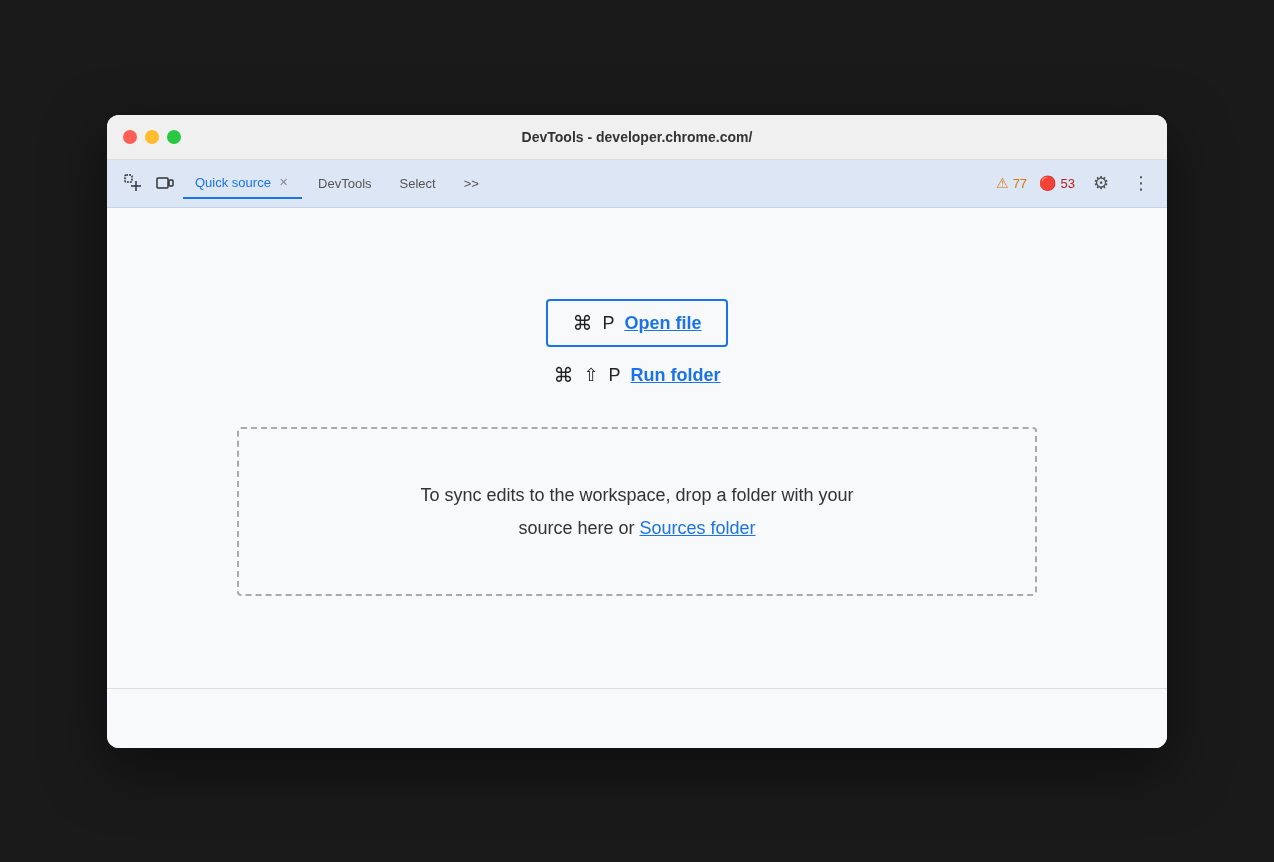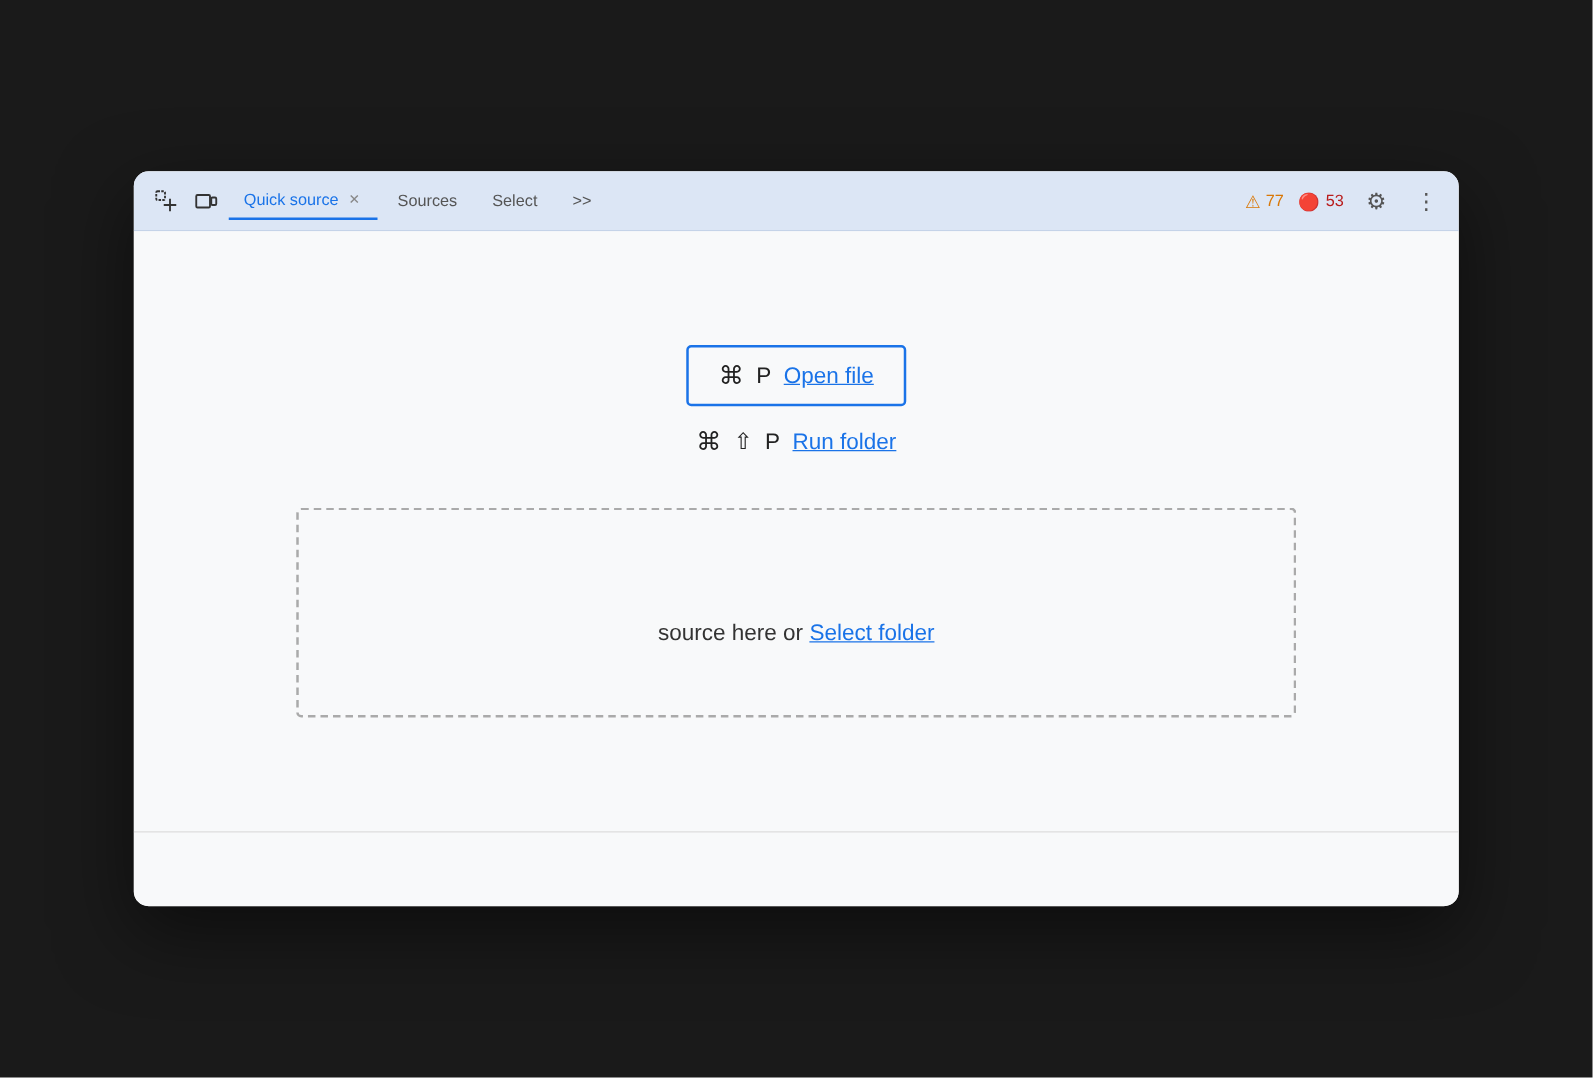--- a/index.html
+++ b/index.html
@@ -176,21 +176,21 @@
       font-size: 18px;
       color: #222;
       font-weight: 500;
     }
 
     .shortcut-link {
       color: #1a73e8;
       text-decoration: underline;
       cursor: pointer;
       font-size: 18px;
-      font-weight: 400;
+      font-weight: 700;
     }
 
     .shortcut-row-plain {
       display: flex;
       align-items: center;
       gap: 10px;
       font-size: 18px;
       color: #222;
     }
 
@@ -223,20 +223,28 @@
       height: 60px;
       background: #f8f9fa;
       border-top: 1px solid #ddd;
     }
   </style>
 </head>
 <body>
 
 <div class="window">
 
+  <div class="title-bar">
+    <div class="traffic-lights">
+      <div class="traffic-light close"></div>
+      <div class="traffic-light minimize"></div>
+      <div class="traffic-light maximize"></div>
+    </div>
+    <span class="window-title">DevTools - developer.chrome.com/</span>
+  </div>
 
   <div class="toolbar">
     <div class="toolbar-icon">
       <svg width="20" height="20" viewBox="0 0 20 20" fill="none">
         <rect x="2" y="2" width="7" height="7" rx="1" stroke="#333" stroke-width="1.5" stroke-dasharray="2 1" fill="none"></rect>
         <line x1="13" y1="8" x2="13" y2="18" stroke="#333" stroke-width="1.5"></line>
         <line x1="8" y1="13" x2="18" y2="13" stroke="#333" stroke-width="1.5"></line>
       </svg>
     </div>
     <div class="toolbar-icon">
@@ -244,21 +252,21 @@
         <rect x="2" y="5" width="11" height="10" rx="1" stroke="#333" stroke-width="1.5" fill="none"></rect>
         <rect x="14" y="7" width="4" height="6" rx="1" stroke="#333" stroke-width="1.5" fill="none"></rect>
       </svg>
     </div>
 
     <div class="tab active">
       <span>Quick source</span>
       <span class="tab-close">✕</span>
     </div>
     <div class="tab">
-      <span>Sources</span>
+      <span>DevTools</span>
     </div>
     <div class="tab">
       <span>Select</span>
     </div>
     <div class="tab">
       <span>&gt;&gt;</span>
     </div>
 
     <div class="toolbar-spacer"></div>
 
@@ -292,23 +300,24 @@
 
     <div class="shortcut-row-plain">
       <span class="shortcut-cmd">⌘</span>
       <span class="shift-symbol">⇧</span>
       <span class="shortcut-key">P</span>
       <span class="shortcut-link">Run folder</span>
     </div>
 
     <div class="drop-zone">
       <div class="drop-zone-text">
+        <span>To sync edits to the workspace, drop a folder with your</span>
         <br>
         <span>source here or</span>
         <span> </span>
-        <span class="drop-zone-link">Select folder</span>
+        <span class="drop-zone-link">Sources folder</span>
       </div>
     </div>
 
   </div>
 
   <div class="bottom-bar"></div>
 </div>
 
 </body></html>

